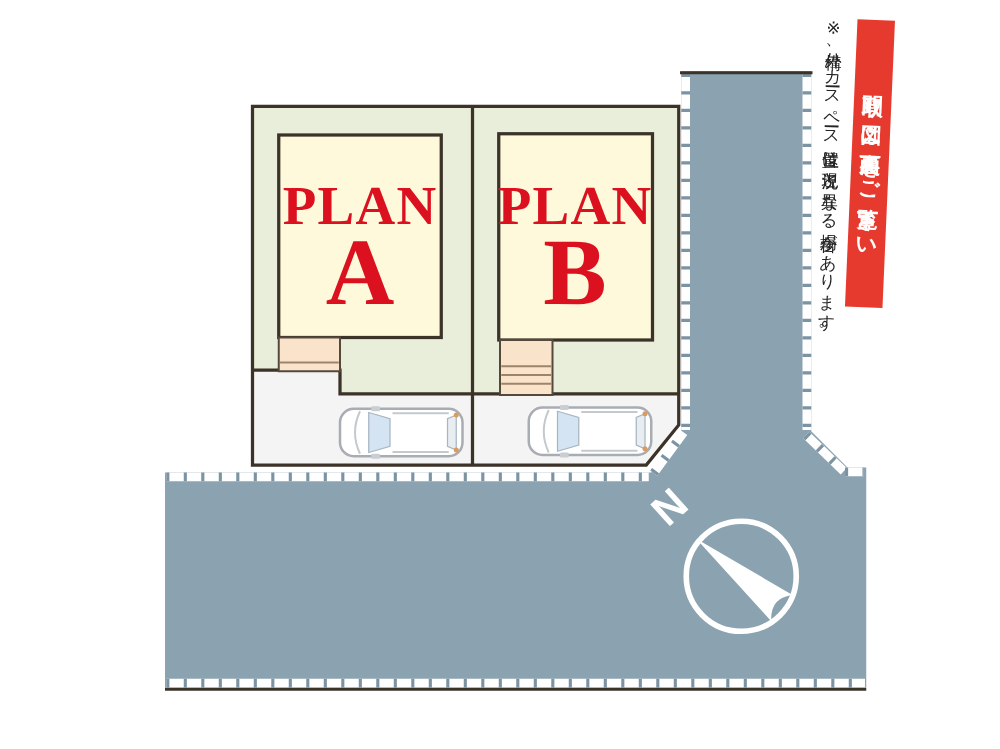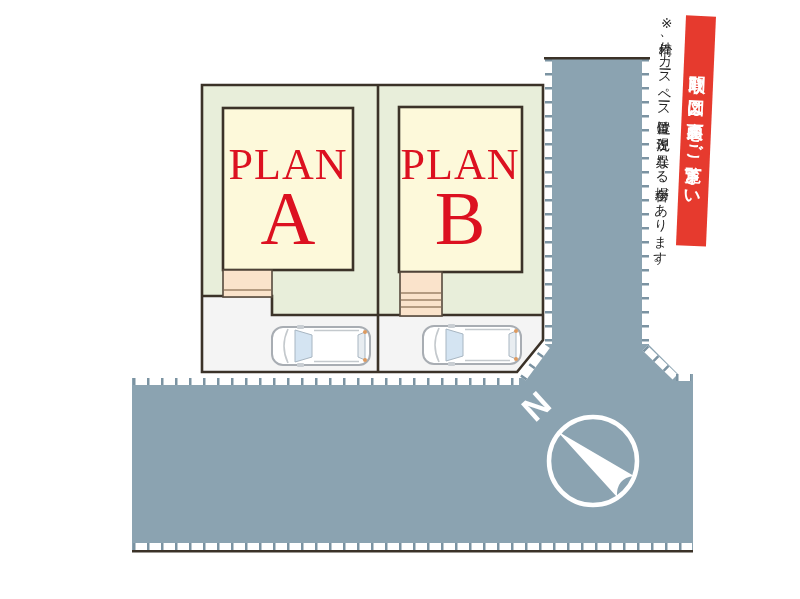--- a/index.html
+++ b/index.html
@@ -23,21 +23,21 @@
   .car-body{fill:#ffffff;stroke:#a8adb3;stroke-width:2;}
   .car-glass{fill:var(--car-blue-glass);stroke:#a8b6c2;stroke-width:1;}
   .car-line{stroke:#c4c9cd;stroke-width:1.6;fill:none;}
   .car-gray{fill:#c9ced3;}
   .car-dot{fill:#dd9a5f;}
   .compass-stroke{fill:none;stroke:#ffffff;stroke-width:4.5;}
   .compass-needle{fill:#ffffff;}
   
   .plan-label{
     position:absolute;width:170px;text-align:center;color:var(--plan-red);
-    font-family:"Liberation Serif","DejaVu Serif",serif;font-weight:normal;
+    font-family:"Liberation Serif","DejaVu Serif",serif;font-weight:bold;
   }
   .plan-line1{font-size:44px;line-height:1.0;letter-spacing:1px;}
   .plan-line2{font-size:76px;line-height:0.82;}
   .v-banner{
     position:absolute;left:686px;top:16px;width:30px;height:230px;
     background:var(--banner-red);color:#ffffff;
     writing-mode:vertical-rl;text-orientation:mixed;
     font-size:17px;font-weight:bold;letter-spacing:1.5px;
     display:flex;align-items:center;justify-content:center;
     transform:rotate(2.5deg);transform-origin:top center;

